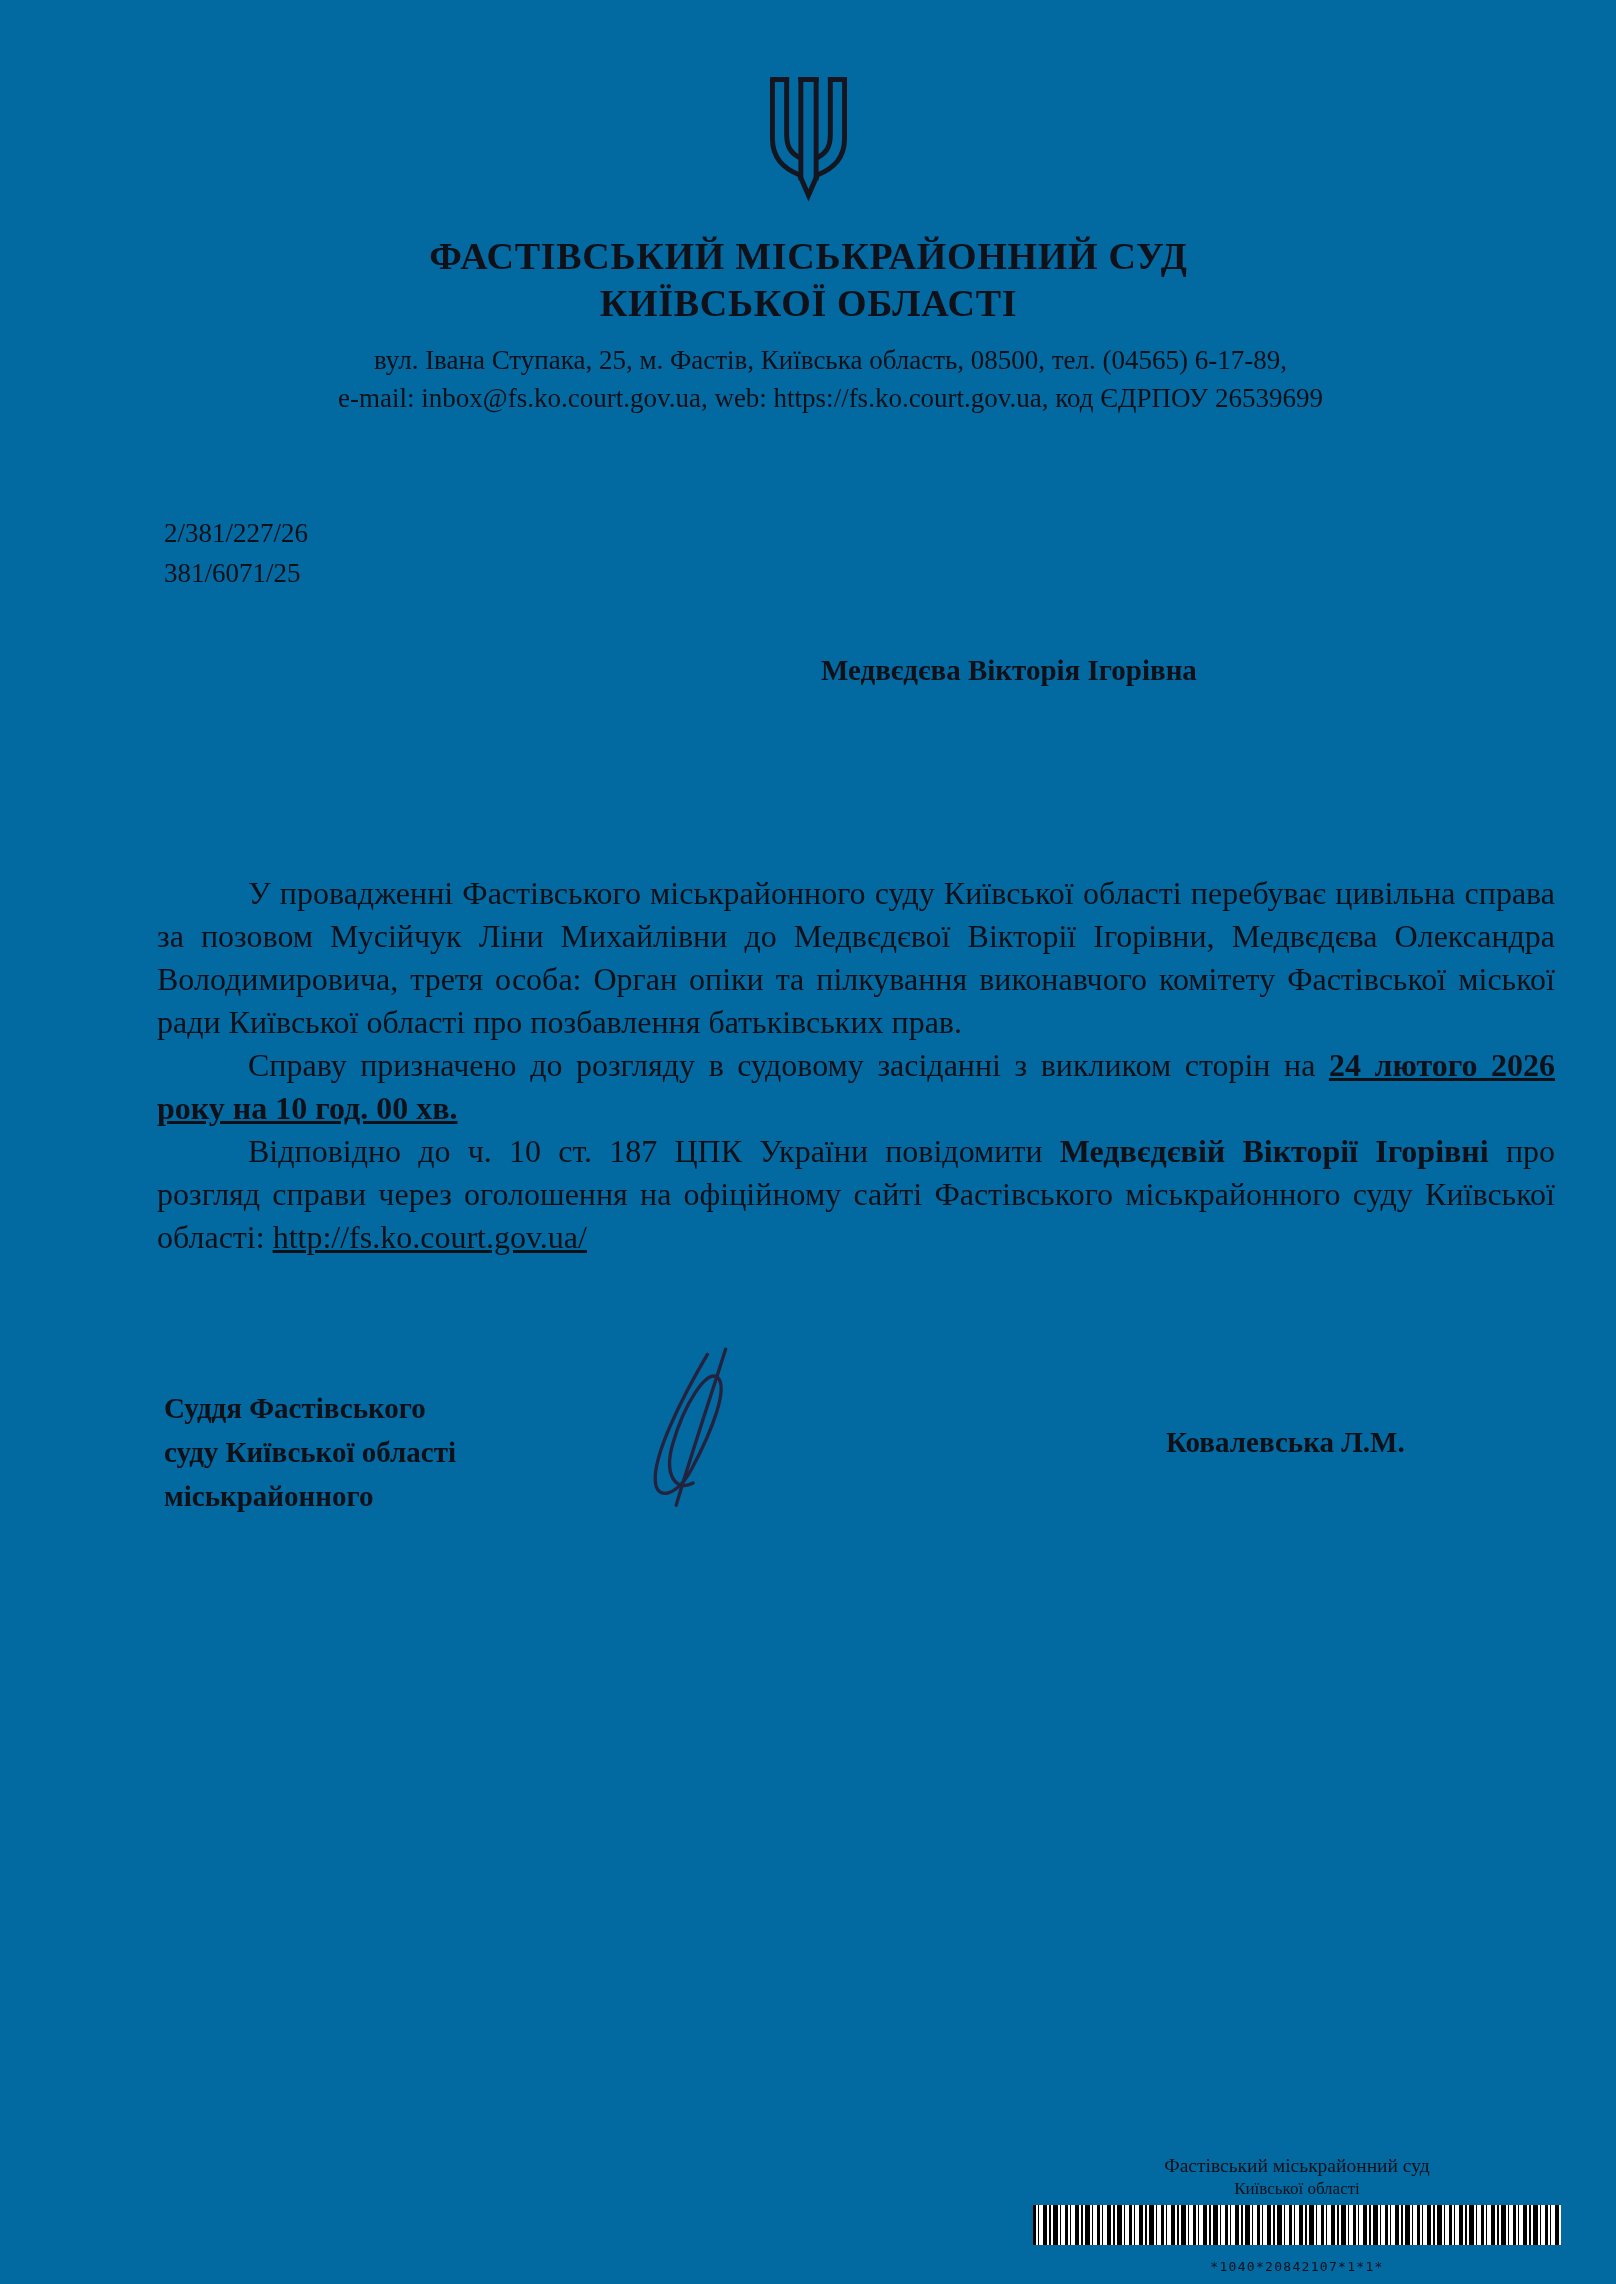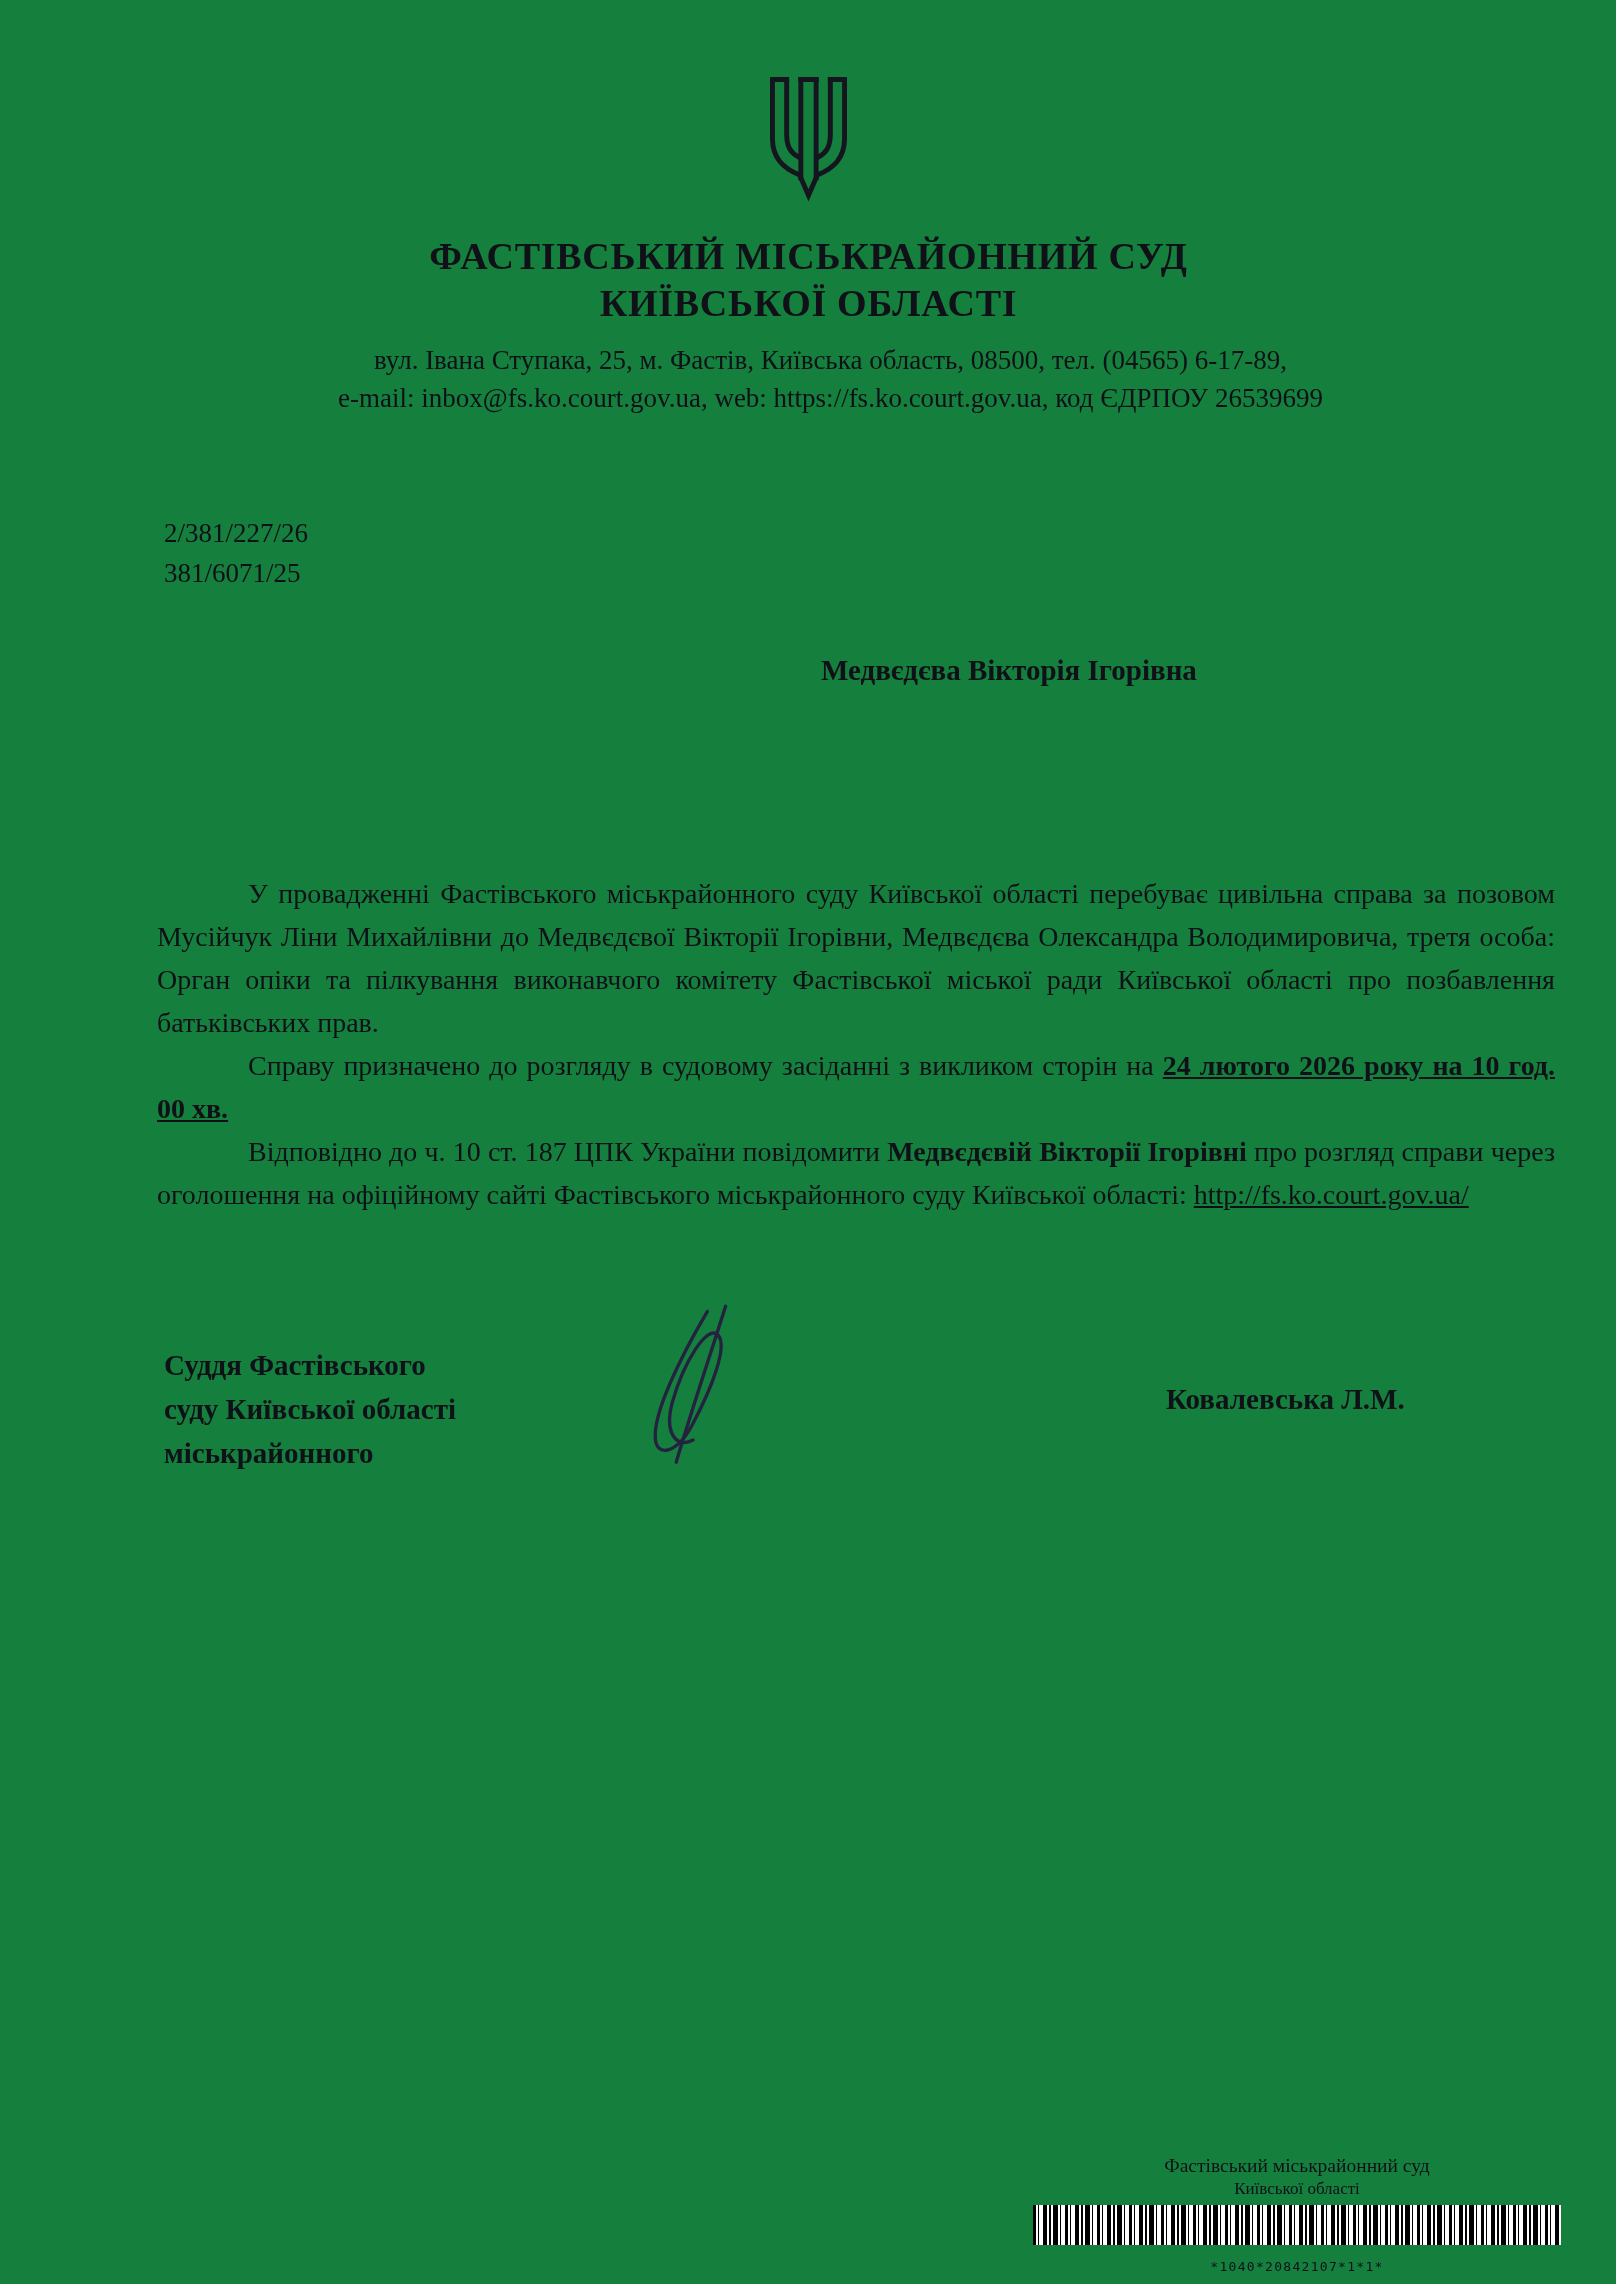--- a/index.html
+++ b/index.html
@@ -1,41 +1,41 @@
 <!DOCTYPE html>
 <html style="font-size:10.4px"><head>
 <meta charset="utf-8">
 <style>
   * { margin: 0; padding: 0; box-sizing: border-box; }
   html, body { background: #9a9a9a; }
   .page {
     width: 1617px;
     height: 2284px;
     margin: 0 auto;
-    background: #15803d;
+    background: #0369a1;
     position: relative;
     overflow: hidden;
     font-family: "Liberation Serif", "DejaVu Serif", serif;
     color: #101018;
   }
 
   
   .header { text-align: center; padding-top: 73px; }
   .emblem { display: block; margin: 0 auto; }
   .court-title { font-size: 38px; font-weight: 700; line-height: 47px; letter-spacing: 0.7px; margin-top: 18px; }
   .court-address { font-size: 27px; line-height: 38px; margin-top: 14.3px; padding-left: 44px; }
 
   
   .meta { margin: 96px 0 0 164px; font-size: 27px; line-height: 40px; }
 
   
   .addressee { margin: 61px 0 0 821px; font-size: 29px; font-weight: 700; }
 
   
-  .body { margin: 185px 62px 0 157px; font-size: 28px; line-height: 43px; text-align: justify; }
+  .body { margin: 185px 62px 0 157px; font-size: 32px; line-height: 43px; text-align: justify; }
   .body p { text-indent: 91px; }
   .bold-underline { font-weight: 700; text-decoration: underline; }
   .bold { font-weight: 700; }
   .doc-link { color: #101018; text-decoration: underline; cursor: pointer; }
 
   
   .signature-block { position: relative; margin: 127px 13px 0 164px; height: 234px; }
   .judge-title { font-size: 29px; font-weight: 700; line-height: 44px; width: 416px; }
   .signature-scribble { position: absolute; left: 468px; top: -42px; }
   .judge-name { position: absolute; left: 1002px; top: 40px; font-size: 29px; font-weight: 700; }

